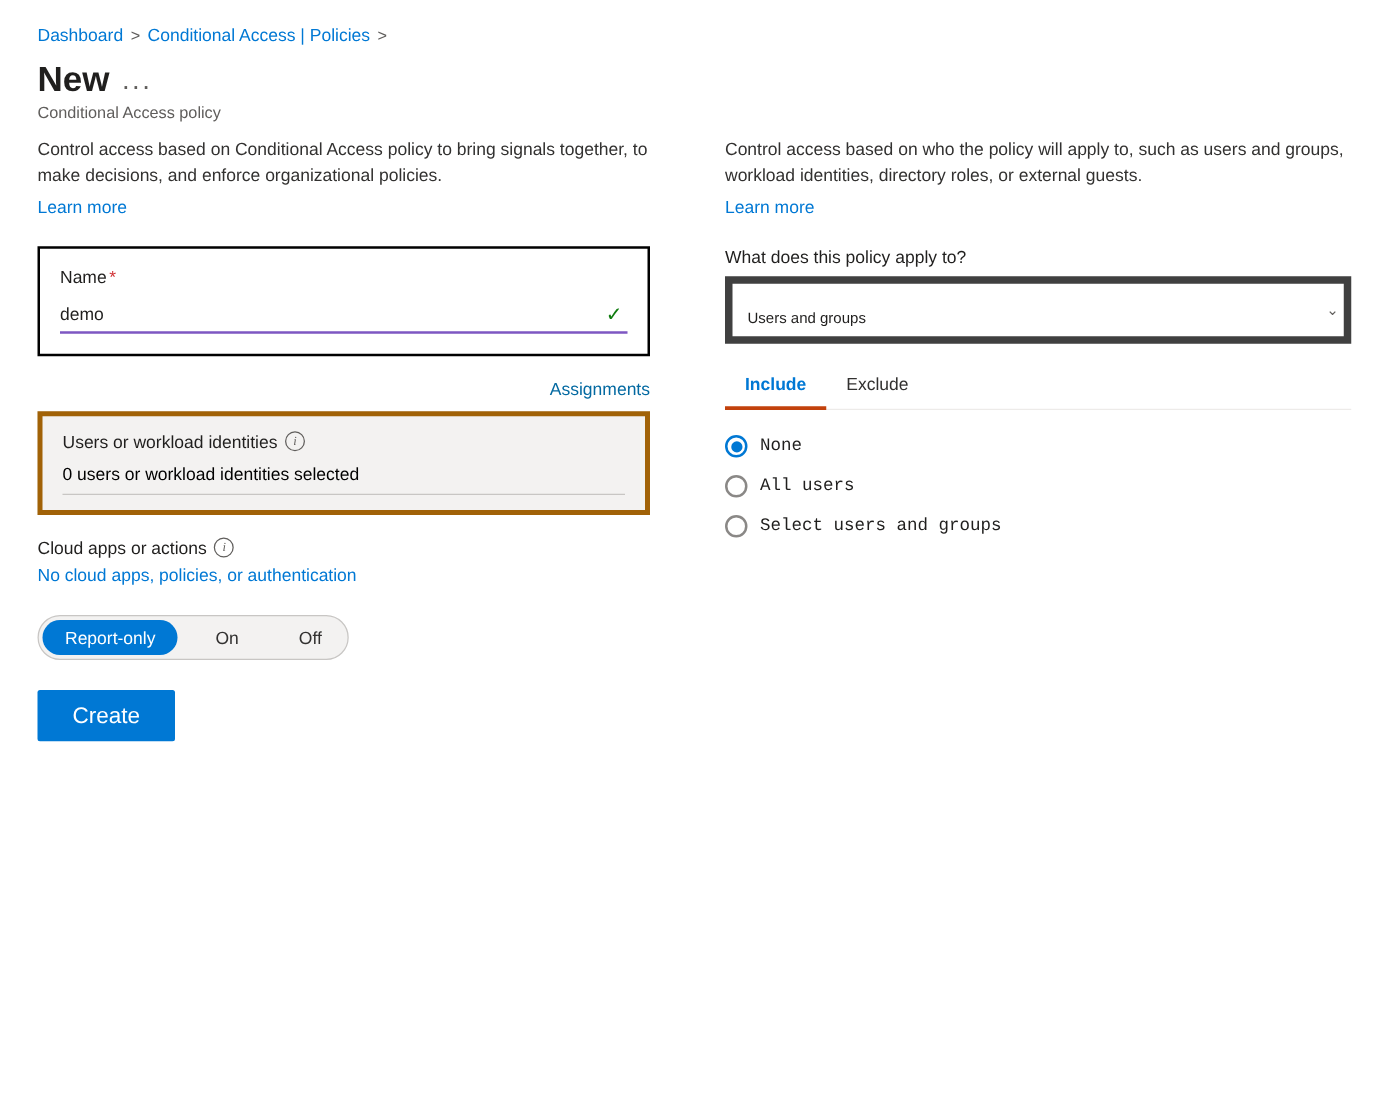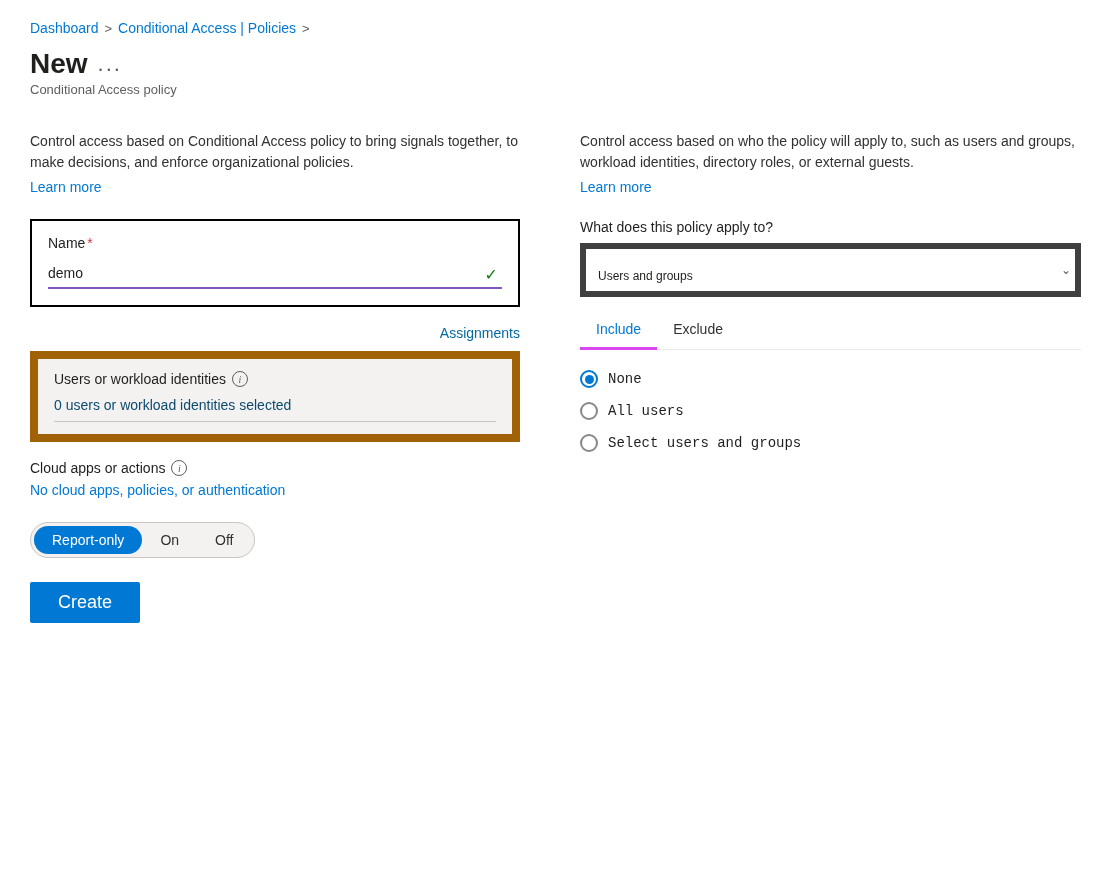--- a/index.html
+++ b/index.html
@@ -38,21 +38,21 @@
     }
     .more-icon {
       font-size: 22px;
       color: #605e5c;
       cursor: pointer;
       letter-spacing: 2px;
     }
     .page-subtitle {
       font-size: 13px;
       color: #605e5c;
-      margin-bottom: 34px;
+      margin-bottom: 12px;
     }
 
     .main-content {
       display: flex;
       gap: 60px;
       align-items: flex-start;
     }
 
     .left-panel {
       flex: 0 0 490px;
@@ -120,21 +120,21 @@
     
     .section-label {
       font-size: 14px;
       font-weight: 400;
       color: #0369a1;
       margin-bottom: 10px;
       text-align: right;
     }
 
     .assignment-box {
-      border: 8px solid #a16207;
+      border: 4px solid #a16207;
       background: #f3f2f1;
       padding: 12px 16px;
       margin-bottom: 18px;
     }
     .assignment-box-title {
       display: flex;
       align-items: center;
       gap: 6px;
       font-size: 14px;
       font-weight: 500;
@@ -149,21 +149,21 @@
       display: inline-flex;
       align-items: center;
       justify-content: center;
       font-size: 10px;
       color: #605e5c;
       font-style: italic;
       font-family: serif;
       cursor: pointer;
     }
     .assignment-link {
-      color: #0c4a6e;
+      color: #000000;
       font-size: 14px;
       cursor: pointer;
       text-decoration: none;
       display: block;
       margin-bottom: 8px;
     }
     .assignment-separator {
       border: none;
       border-top: 1px solid #c8c6c4;
       margin-top: 4px;
@@ -188,21 +188,21 @@
       cursor: pointer;
     }
 
     
     .enable-section {
       margin-bottom: 24px;
     }
     .toggle-group {
       display: flex;
       align-items: flex-start;
-      gap: 0;
+      gap: 12px;
       margin-top: 10px;
       background: #f3f2f1;
       border-radius: 20px;
       padding: 3px;
       width: fit-content;
       border: 1px solid #c8c6c4;
     }
     .toggle-option {
       padding: 6px 18px;
       border-radius: 16px;
@@ -284,22 +284,22 @@
     }
     .tab {
       padding: 8px 16px 10px;
       font-size: 14px;
       cursor: pointer;
       color: #323130;
       border-bottom: 3px solid transparent;
       margin-bottom: -1px;
     }
     .tab.active {
-      font-weight: 400;
-      border-bottom: 3px solid #d946ef;
+      font-weight: 700;
+      border-bottom: 3px solid #c2410c;
       color: #0078d4;
     }
 
     
     .radio-group {
       display: flex;
       flex-direction: column;
       gap: 14px;
       padding: 4px 0;
       font-family: Liberation Mono, monospace;

